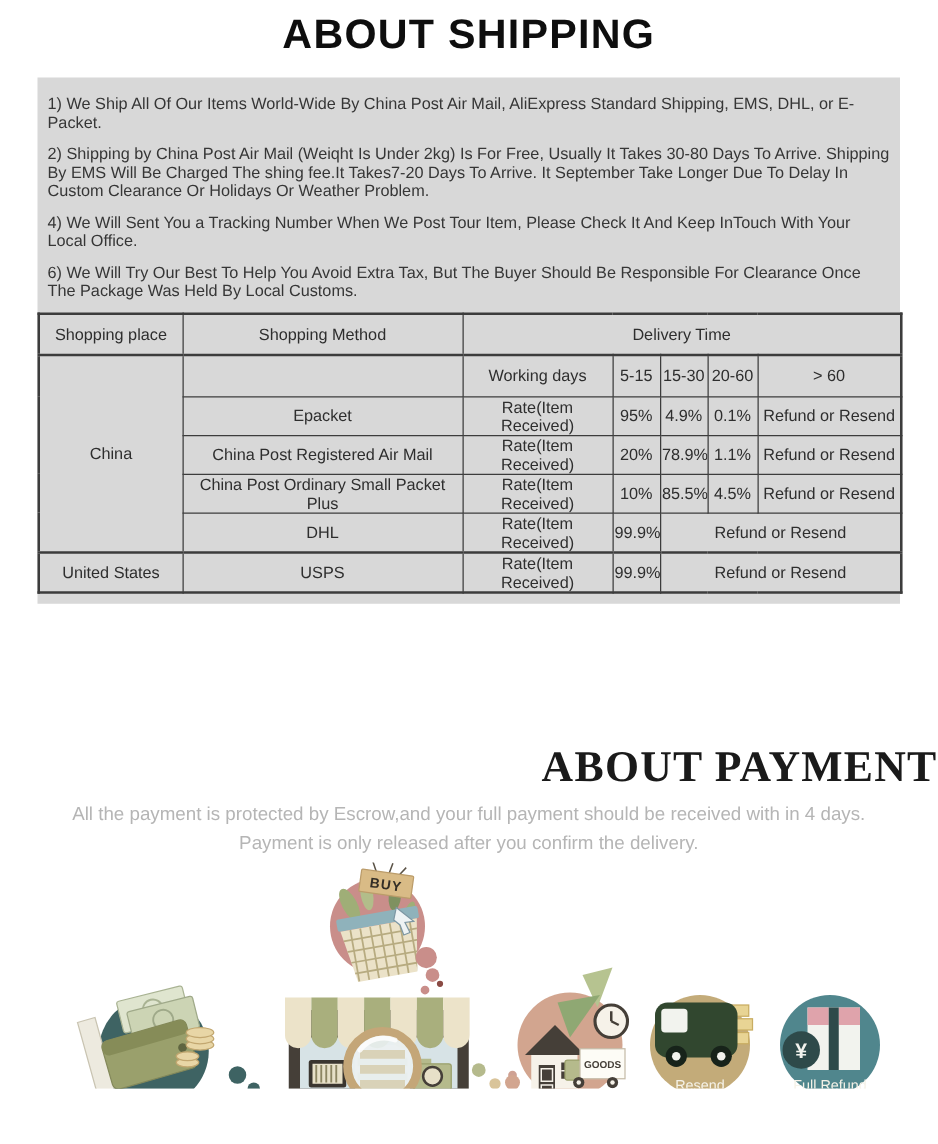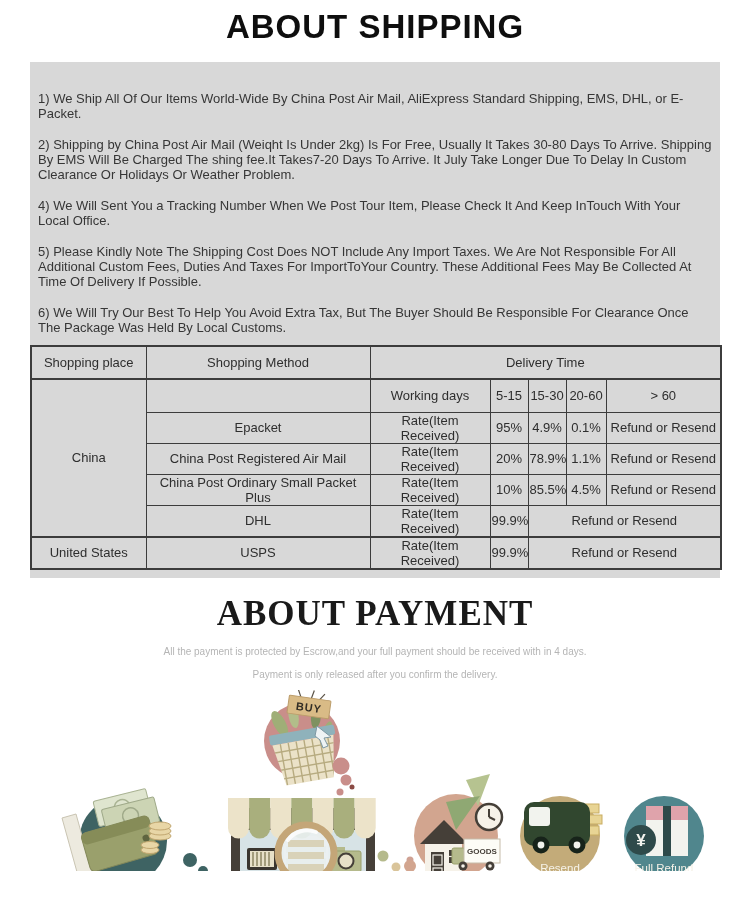--- a/index.html
+++ b/index.html
@@ -5,54 +5,53 @@
   html,body{margin:0;padding:0;background:#fff;}
   .page{position:relative;width:750px;height:871px;background:#ffffff;overflow:hidden;
         font-family:"Liberation Sans","DejaVu Sans",sans-serif;color:#303030;}
 
   .shipping-title{position:absolute;top:8px;left:0;width:100%;text-align:center;
         font-size:33px;font-weight:700;letter-spacing:1px;color:#0e0e0e;}
 
   .panel{position:absolute;top:62px;left:30px;width:690px;background:#d8d8d8;
         padding:0 0 8px 0;}
   .notes{padding:13px 8px 0 8px;}
-  .notes p{margin:16px 0 10px 0;font-size:13px;line-height:15px;color:#363636;}
+  .notes p{margin:0 0 10px 0;font-size:13px;line-height:15px;color:#363636;}
 
   table.ship{border-collapse:collapse;table-layout:fixed;width:690px;margin-top:7px;
         font-size:13px;color:#2e2e2e;background:#d8d8d8;border:2px solid #3c3c3c;}
   table.ship td,table.ship th{border:1px solid #3c3c3c;text-align:center;
         vertical-align:middle;padding:0 1px;font-weight:normal;overflow:hidden;}
   table.ship tr{height:31px;}
   table.ship tr.hdr{height:33px;}
   table.ship tr.hdr th{border-bottom-width:2px;}
   table.ship tr.wdays{height:33px;}
   table.ship tr.us-row td{border-top-width:2px;margin-left:16px;}
 
-  .payment-title{position:absolute;top:594px;left:0;width:100%;text-align:center;
+  .payment-title{position:absolute;top:594px;left:0;width:100%;text-align:right;
         font-family:"Liberation Serif","DejaVu Serif",serif;font-size:35px;font-weight:700;
         letter-spacing:1px;color:#1a1a1a;}
   .payment-sub{position:absolute;top:640px;left:0;width:100%;text-align:center;
-        font-size:10px;line-height:23px;color:#b5b5b5;}
+        font-size:15px;line-height:23px;color:#b5b5b5;}
 
   .illus-wrap{position:absolute;top:690px;left:0;width:750px;height:225px;}
   svg text{font-family:"Liberation Sans","DejaVu Sans",sans-serif;}
 </style>
 </head>
 <body>
 
 <div class="page">
 
   <div class="shipping-title">ABOUT SHIPPING</div>
 
   <div class="panel">
     <div class="notes">
       <p>1) We Ship All Of Our Items World-Wide By China Post Air Mail, AliExpress Standard Shipping, EMS, DHL, or E-Packet.</p>
-      <p>2) Shipping by China Post Air Mail (Weiqht Is Under 2kg) Is For Free, Usually It Takes 30-80 Days To Arrive. Shipping By EMS Will Be Charged The shing fee.It Takes7-20 Days To Arrive. It July Take Longer Due To Delay In Custom Clearance Or Holidays Or Weather Problem.</p>
+      <p>2) Shipping by China Post Air Mail (Weiqht Is Under 2kg) Is For Free, Usually It Takes 30-80 Days To Arrive. Shipping By EMS Will Be Charged The shing fee.It Takes7-20 Days To Arrive. It September Take Longer Due To Delay In Custom Clearance Or Holidays Or Weather Problem.</p>
       <p>4) We Will Sent You a Tracking Number When We Post Tour Item, Please Check It And Keep InTouch With Your Local Office.</p>
-      <p>5) Please Kindly Note The Shipping Cost Does NOT Include Any Import Taxes. We Are Not Responsible For All Additional Custom Fees, Duties And Taxes For ImportToYour Country. These Additional Fees May Be Collected At Time Of Delivery If Possible.</p>
       <p>6) We Will Try Our Best To Help You Avoid Extra Tax, But The Buyer Should Be Responsible For Clearance Once The Package Was Held By Local Customs.</p>
     </div>
 
     <table class="ship">
       <colgroup>
         <col style="width:115px">
           <col style="width:224px">
           <col style="width:120px">
         <col style="width:38px">
           <col style="width:38px">

